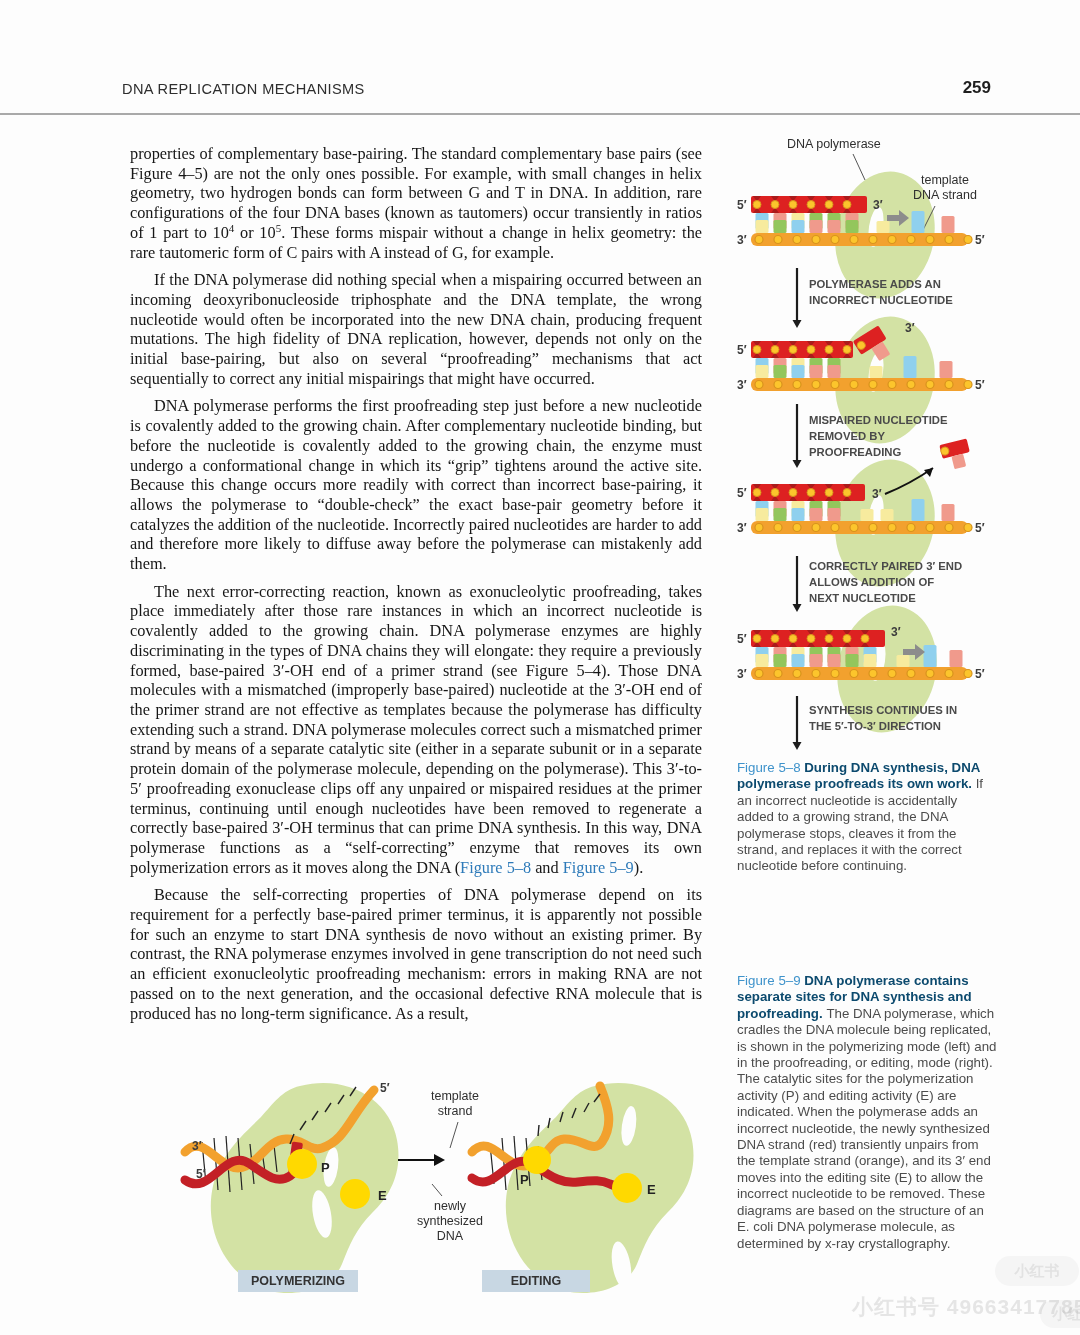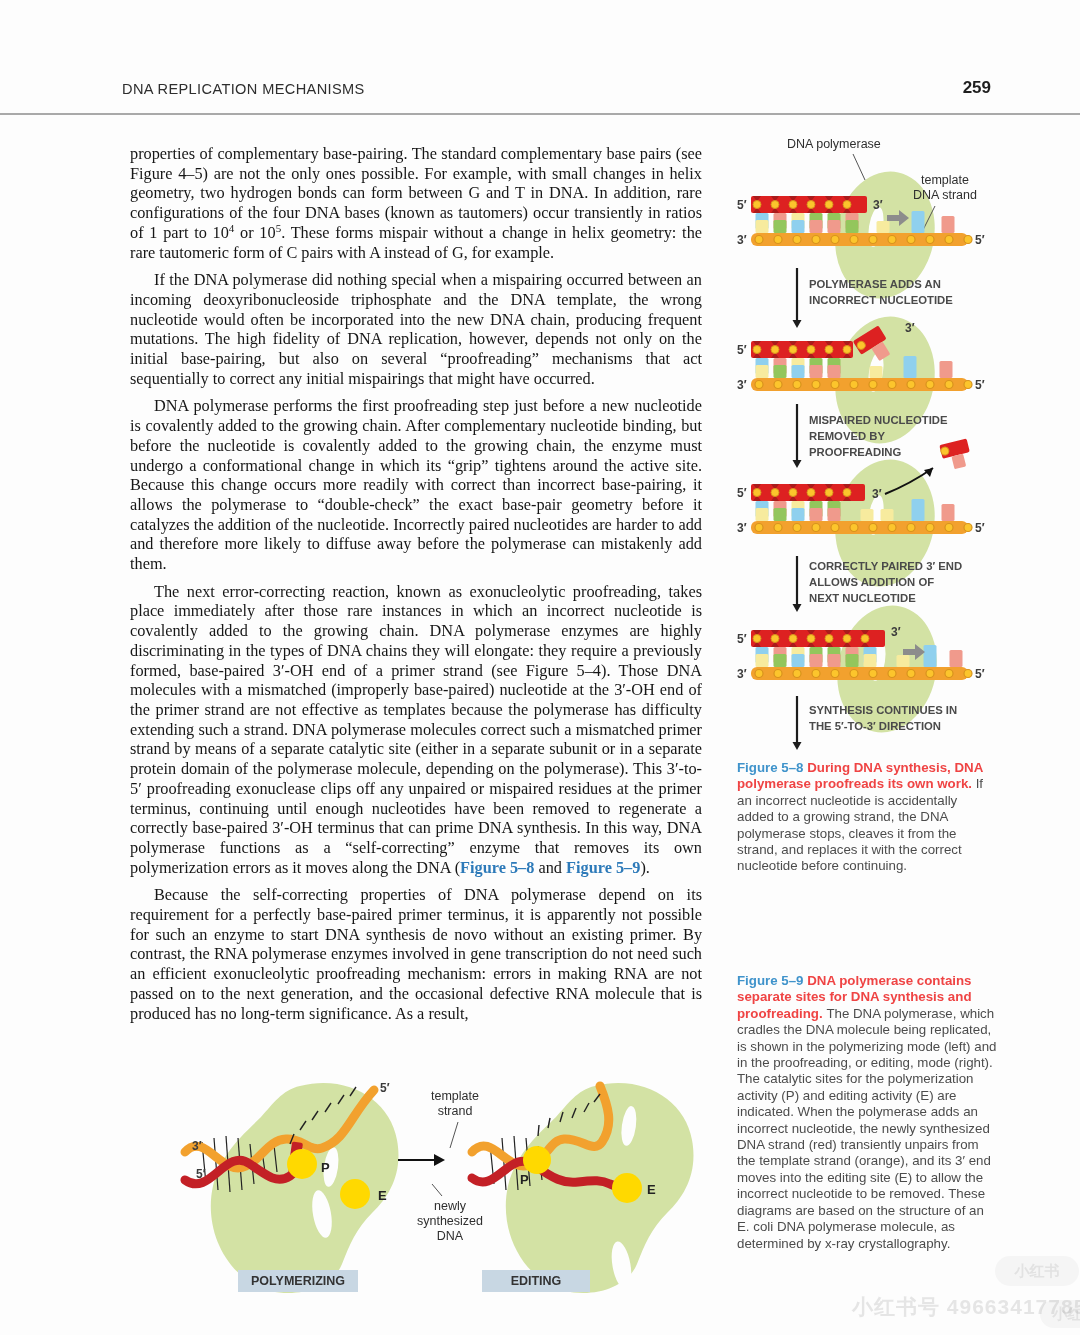--- a/index.html
+++ b/index.html
@@ -11,25 +11,25 @@
   .hdr-num{position:absolute;right:89px;top:78px;font-size:17px;font-weight:bold;color:#1f1f1f;text-align:right;}
   .hdr-rule{position:absolute;left:0;top:113px;width:1080px;height:2px;background:#a9a9a9;}
   
   .body-col{position:absolute;left:122px;top:136px;width:588px;
             font-family:"Liberation Serif",serif;font-size:16.3px;line-height:19.7px;
             color:#161616;text-align:justify;}
   .para{margin:8px;}
   .para.indent{text-indent:24px;}
   .i{}
   .b{font-weight:bold;}
-  .bb{font-weight:bold;color:#2d7ab9;}
+  .bb{font-weight:normal;color:#2d7ab9;}
   sup{font-size:11px;line-height:0;}
   
   .cap{position:absolute;font-size:13.3px;line-height:16.4px;color:#4c4c4c;text-align:left;}
-  .cap .b{color:#ef4444;}
+  .cap .b{color:#0c4a6e;}
   .cap .bb{color:#3f93cb;}
   .cap58{left:737px;top:760px;width:252px;}
   .cap59{left:737px;top:973px;width:260px;}
   
   .fig58{position:absolute;left:735px;top:136px;}
   .fig59{position:absolute;left:150px;top:1072px;}
   
   .wm-pill{position:absolute;border-radius:15px;background:rgba(180,180,180,.10);
            color:rgba(160,160,160,.22);font-size:15px;font-weight:bold;
            display:flex;align-items:center;justify-content:center;}

